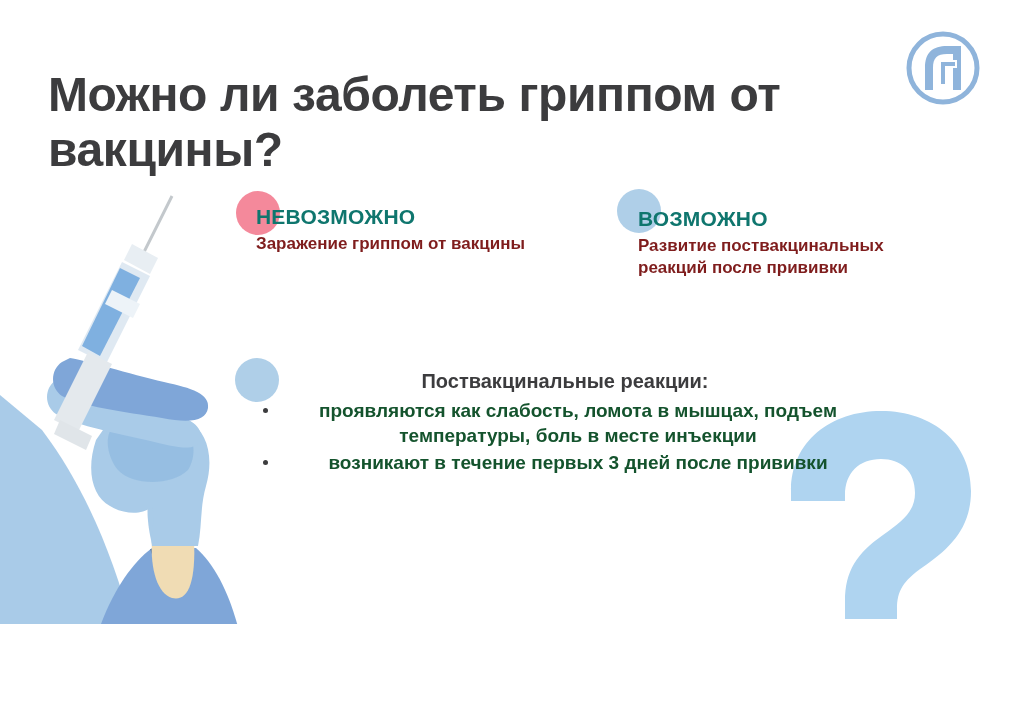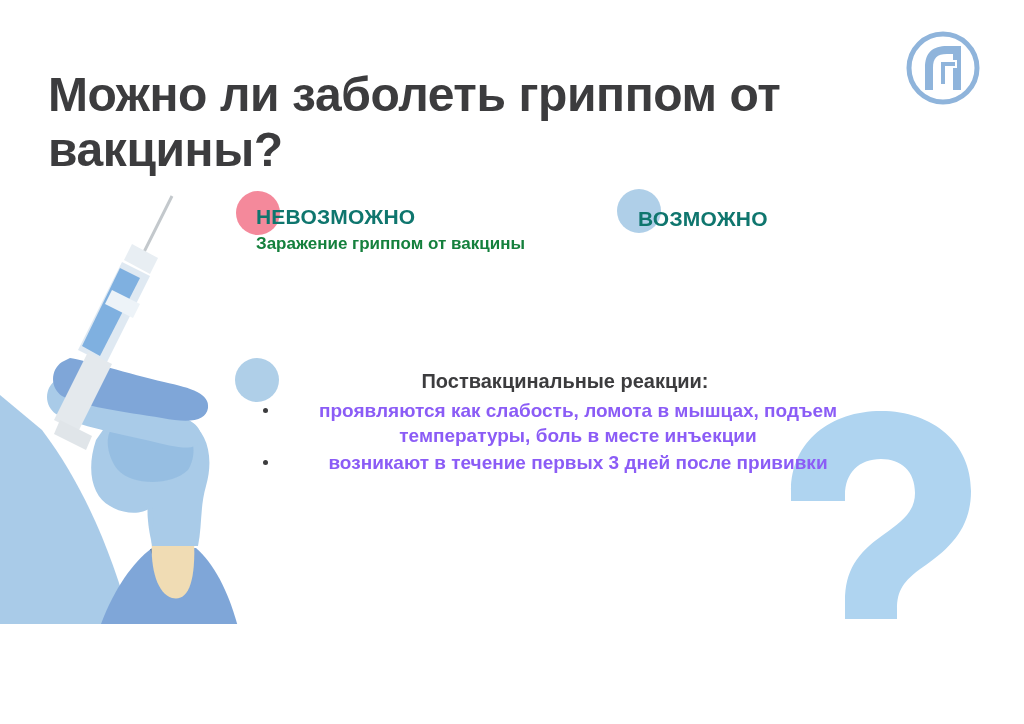--- a/index.html
+++ b/index.html
@@ -102,21 +102,21 @@
     color: #0f766e;
     letter-spacing: 0.2px;
     margin: 0 0 4px 0;
   }
   .callout-body {
     position: relative;
     z-index: 2;
     font-size: 17px;
     line-height: 1.32;
     font-weight: bold;
-    color: #15803d;
+    color: #7f1d1d;
     margin: 0;
   }
 
   
   .reactions {
     position: absolute;
     left: 255px;
     top: 370px;
     width: 620px;
     z-index: 2;
@@ -132,21 +132,21 @@
     list-style: none;
     margin: 0;
     padding: 0;
   }
   .reactions-list li {
     position: relative;
     padding-left: 26px;
     font-size: 19px;
     line-height: 1.33;
     font-weight: bold;
-    color: #8b5cf6;
+    color: #14532d;
     margin-bottom: 1px;
   }
   .reactions-list li .dot {
     position: absolute;
     left: 8px;
     top: 10px;
     width: 5px;
     height: 5px;
     border-radius: 50%;
     background: #3c3c3e;
@@ -233,20 +233,21 @@
   <div class="blob blob-blue-1"></div>
   <div class="blob blob-blue-2"></div>
 
   <div class="callout callout-a">
     <p class="callout-head">НЕВОЗМОЖНО</p>
     <p class="callout-body">Заражение гриппом от вакцины</p>
   </div>
 
   <div class="callout callout-b">
     <p class="callout-head">ВОЗМОЖНО</p>
+    <p class="callout-body">Развитие поствакцинальных реакций после прививки</p>
   </div>
 
   <div class="reactions">
     <p class="reactions-head">Поствакцинальные реакции:</p>
     <ul class="reactions-list">
       <li>
         <span class="dot"></span>
         <span>проявляются как слабость, ломота в мышцах, подъем температуры, боль в месте инъекции</span>
       </li>
       <li>

